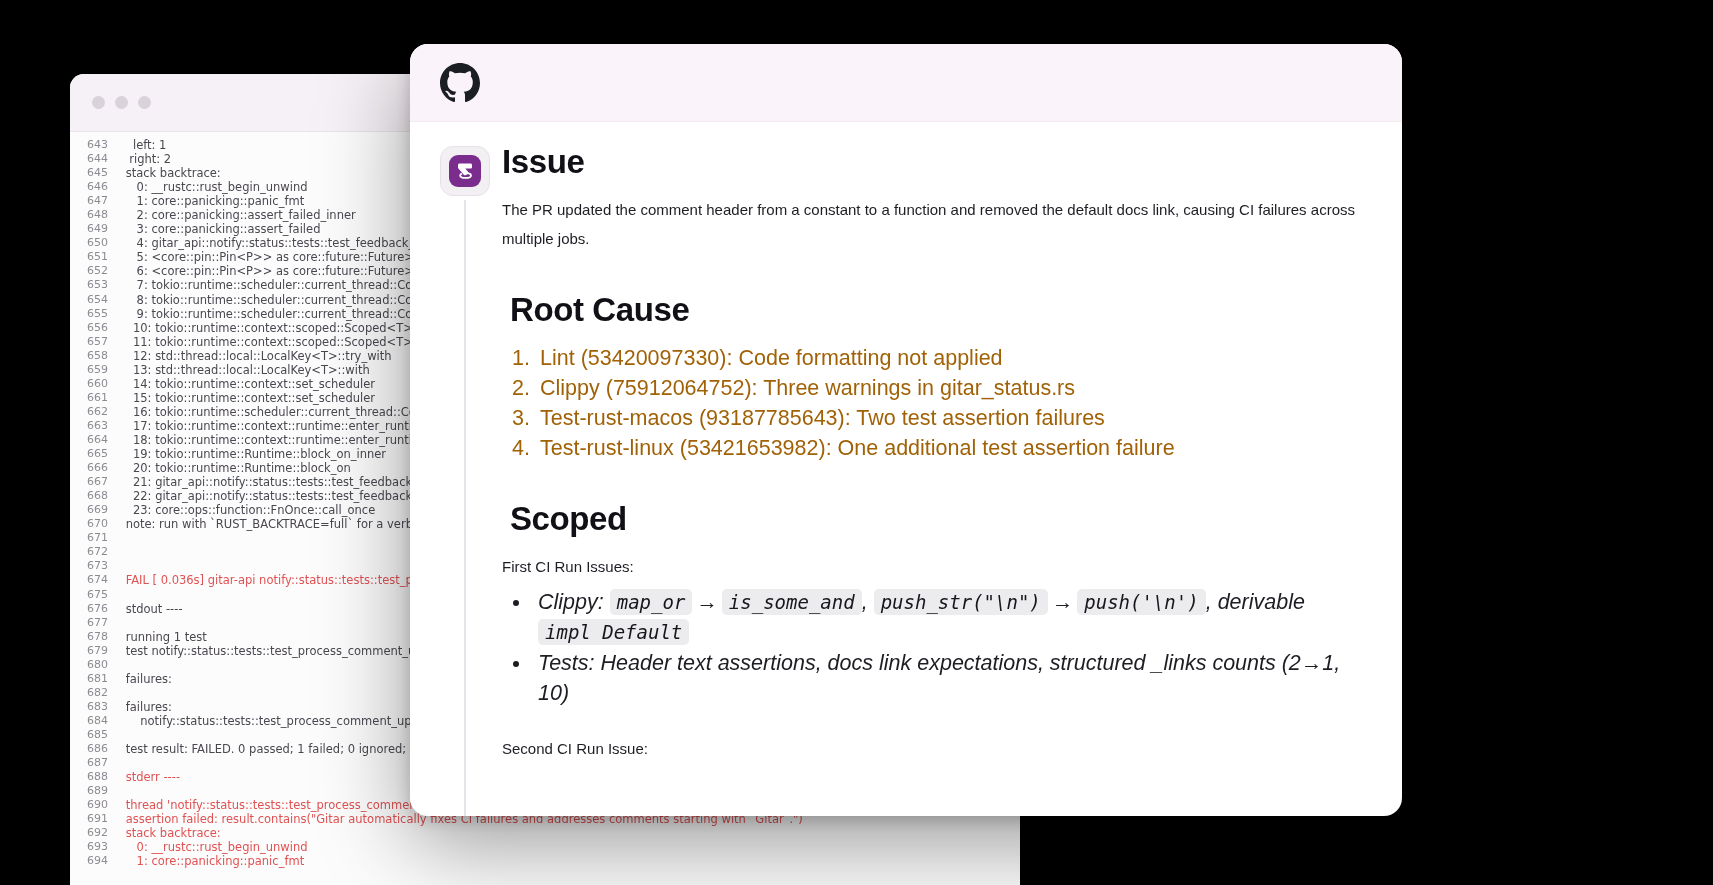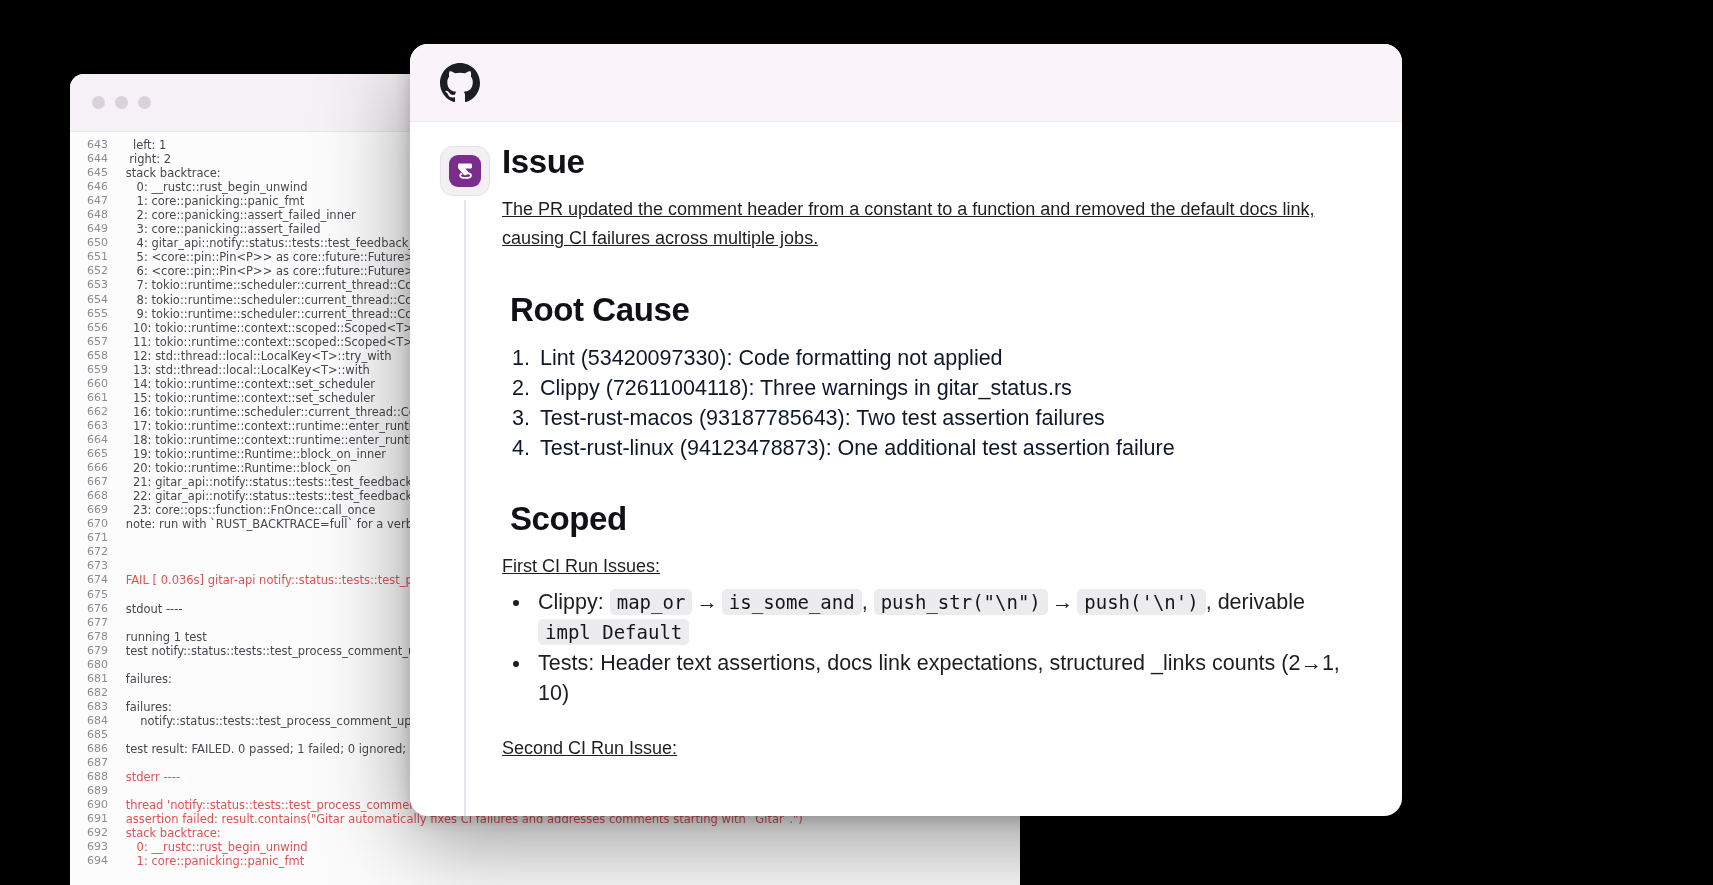--- a/index.html
+++ b/index.html
@@ -150,44 +150,43 @@
     font-size: 33px;
     font-weight: 700;
     letter-spacing: -0.4px;
     line-height: 1.12;
     margin: 0 0 14px 0;
     color: #101016;
   }
   h1.sec.spaced { margin-top: 38px; margin-left: 8px; }
 
   p.body {
-    font-size: 18px;
+    font-size: 15px;
     line-height: 29.5px;
     color: #1d1d24;
     margin-bottom: 6px;
-    text-decoration: underline;
   }
   p.lead { margin-bottom: 0; }
 
   ol.numlist {
     margin: 8px 0 0 34px;
     font-size: 21.5px;
     line-height: 30px;
-    color: #0f172a;
+    color: #a16207;
   }
   ol.numlist li { padding-left: 4px; }
 
   ul.bullets {
     margin: 6px 0 0 30px;
     font-size: 21.5px;
     line-height: 30px;
     color: #1d1d24;
     list-style: disc;
   }
-  ul.bullets li { padding-left: 6px; margin-bottom: 1px; }
+  ul.bullets li { padding-left: 6px; margin-bottom: 1px; font-style: italic; }
 
   code.inline {
     font-family: "DejaVu Sans Mono", monospace;
     font-size: 19px;
     background: #ececef;
     border-radius: 5px;
     padding: 2px 7px;
     color: #16161c;
     white-space: nowrap;
   }
@@ -290,23 +289,23 @@
       </div>
 
       <div id="article">
 
         <h1 class="sec">Issue</h1>
         <p class="body lead">The PR updated the comment header from a constant to a function and removed the default docs link, causing CI failures across multiple jobs.</p>
 
         <h1 class="sec spaced">Root Cause</h1>
         <ol class="numlist" id="rootcause-list">
             <li>Lint (53420097330): Code formatting not applied</li>
-            <li>Clippy (72611004118): Three warnings in gitar_status.rs</li>
+            <li>Clippy (75912064752): Three warnings in gitar_status.rs</li>
             <li>Test-rust-macos (93187785643): Two test assertion failures</li>
-            <li>Test-rust-linux (94123478873): One additional test assertion failure</li>
+            <li>Test-rust-linux (53421653982): One additional test assertion failure</li>
           </ol>
 
         <h1 class="sec spaced">Scoped</h1>
         <div id="details-blocks">
             <p class="body" style="margin-top: 9px;">First CI Run Issues:</p>
             <ul class="bullets">
               <li>Clippy: <code class="inline">map_or</code><span class="arrow">→</span><code class="inline">is_some_and</code>, <code class="inline">push_str("\n")</code><span class="arrow">→</span><code class="inline">push('\n')</code>, derivable <code class="inline">impl Default</code></li>
               <li>Tests: Header text assertions, docs link expectations, structured _links counts (2→1, 10)</li>
             </ul>
             <p class="body" style="margin-top: 26px;">Second CI Run Issue:</p>

